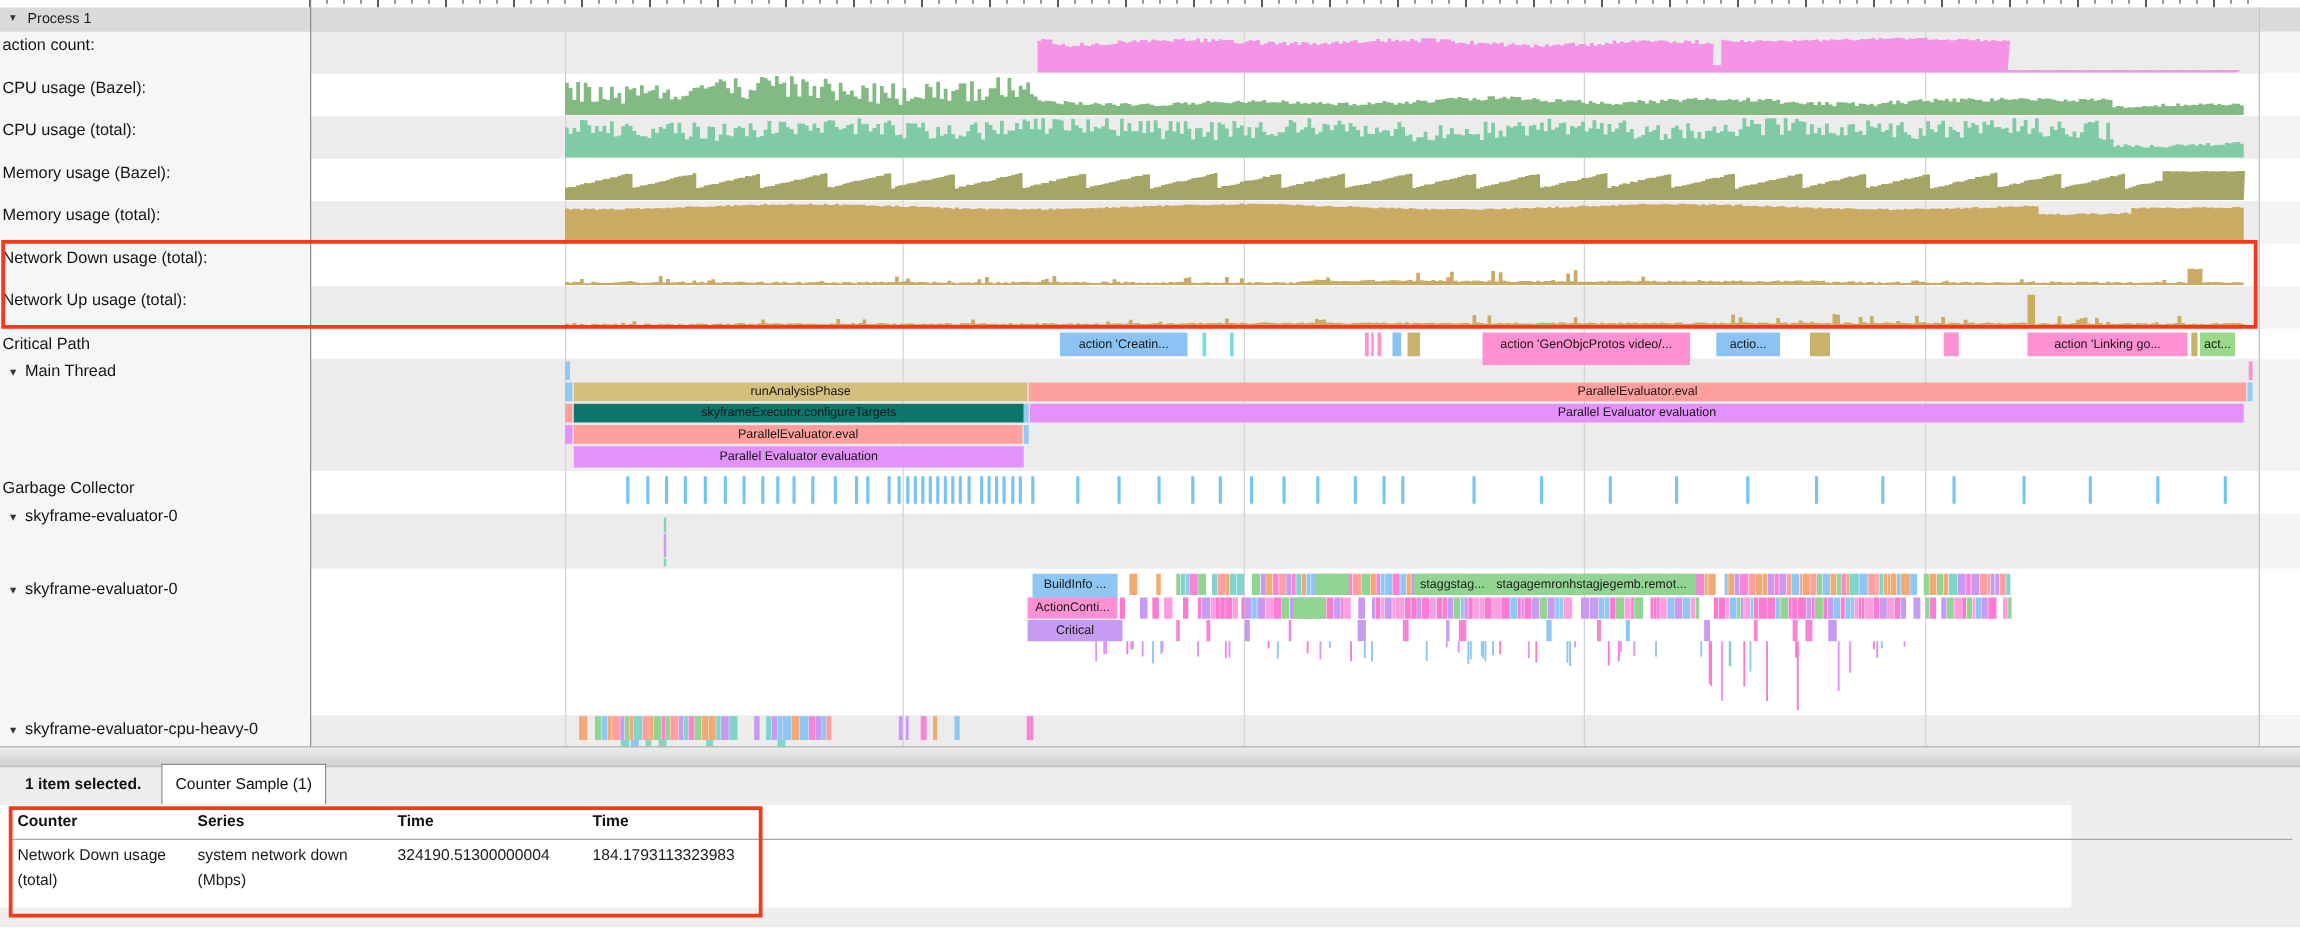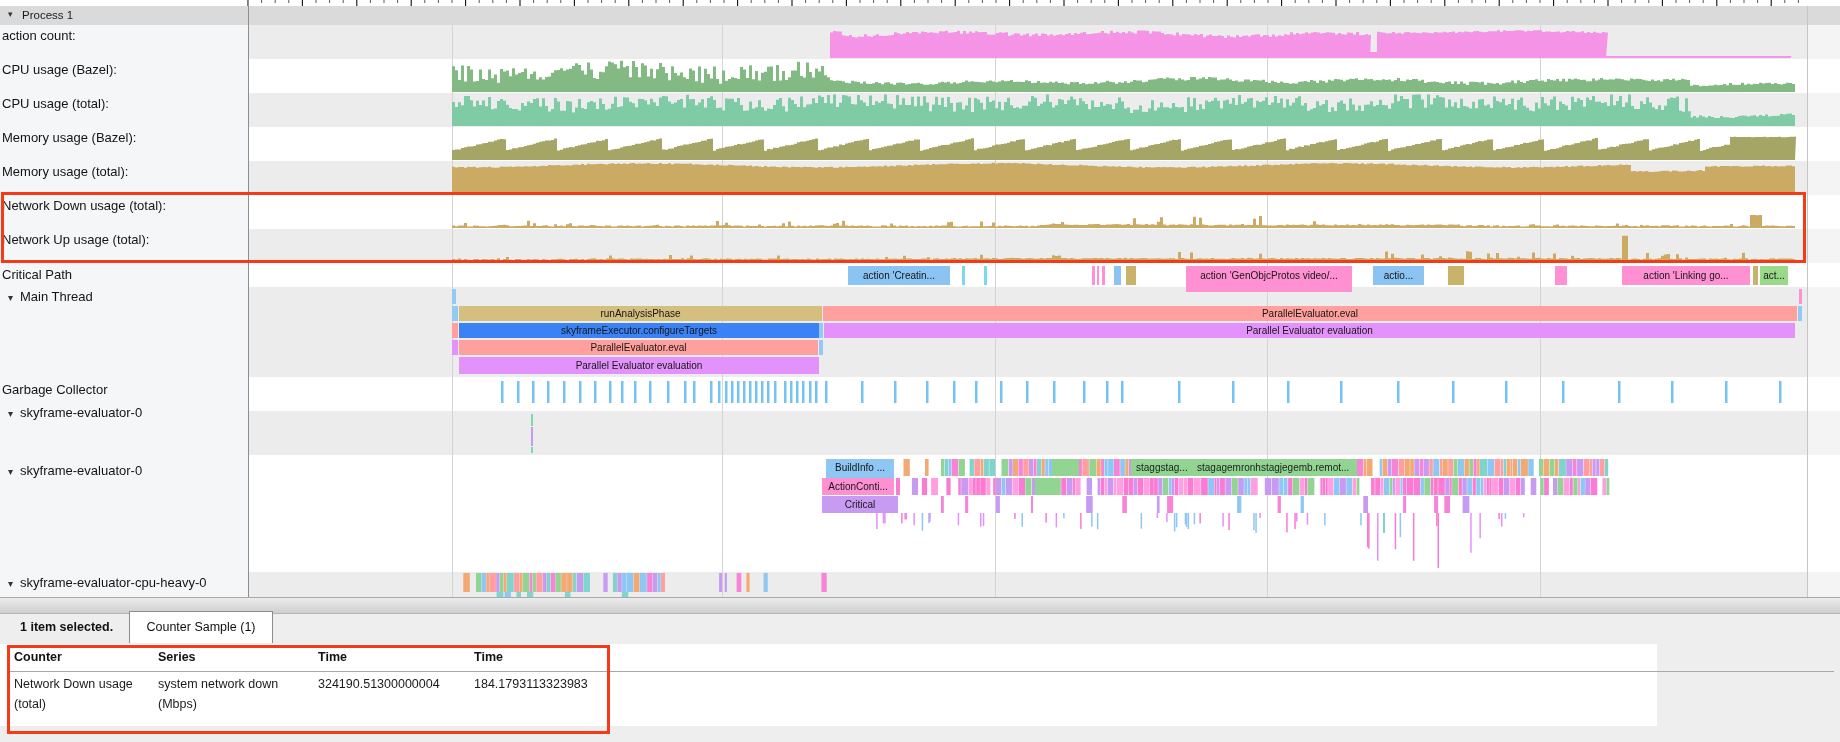--- a/index.html
+++ b/index.html
@@ -19,21 +19,21 @@
   .tracklabel .tri{font-size:10px;color:#333;margin-right:7px;}
   .slice{position:absolute;font-size:10px;color:#161616;text-align:center;
          overflow:hidden;white-space:nowrap;}
   .greenlabel{position:absolute;font-size:10px;color:#1d1d1d;white-space:nowrap;}
   svg{position:absolute;left:0;top:0;pointer-events:none;}
   .redrect{position:absolute;border:3px solid #f63a17;background:transparent;z-index:40;}
   #splitter{left:0;top:597px;width:1840px;height:17px;z-index:30;
     background:linear-gradient(#ececec,#cfcfcf);border-top:1px solid #a9a9a9;border-bottom:1px solid #b5b5b5;box-sizing:border-box;}
   #bottom{left:0;top:614px;width:1840px;height:128px;background:#eeeeee;z-index:31;}
   #sel-text{position:absolute;left:20px;top:6px;font-size:12.5px;font-weight:bold;color:#111;}
-  #tab{position:absolute;left:129px;top:-3px;width:144px;height:32px;background:#fff;
+  #tab{position:absolute;left:129px;top:-3px;width:132px;height:32px;background:#fff;
        border:1px solid #8c8c8c;border-bottom:none;box-sizing:border-box;
        font-size:12.5px;color:#111;text-align:center;line-height:30px;}
   #table-strip{position:absolute;left:0;top:30px;width:1657px;height:82px;background:#fff;}
   .th{position:absolute;top:6px;font-size:12.5px;font-weight:bold;color:#111;}
   #th-line{position:absolute;left:10px;top:27px;width:1824px;height:1px;background:#a8a8a8;}
   .td{position:absolute;font-size:12.5px;color:#1b1b1b;}
 </style>
 </head>
 <body>
 
@@ -563,21 +563,21 @@
       <div class="slice" style="left: 1622px; top: 266px; width: 128px; height: 19px; background: rgb(255, 144, 210); line-height: 19px; position: absolute;">action 'Linking go...</div>
       <div class="slice" style="left: 1753px; top: 266px; width: 5px; height: 19px; background: rgb(201, 179, 106); line-height: 19px; position: absolute;"></div>
       <div class="slice" style="left: 1760px; top: 266px; width: 28px; height: 19px; background: rgb(153, 217, 137); line-height: 19px; position: absolute;">act...</div>
       <div class="slice" style="left: 452px; top: 289px; width: 4px; height: 15px; background: rgb(146, 201, 245); line-height: 15px; position: absolute;"></div>
       <div class="slice" style="left: 1799px; top: 289px; width: 3px; height: 15px; background: rgb(255, 144, 210); line-height: 15px; position: absolute;"></div>
       <div class="slice" style="left: 452px; top: 306px; width: 6px; height: 15px; background: rgb(146, 201, 245); line-height: 15px; position: absolute;"></div>
       <div class="slice" style="left: 459px; top: 306px; width: 363px; height: 15px; background: rgb(212, 191, 127); line-height: 15px; position: absolute;">runAnalysisPhase</div>
       <div class="slice" style="left: 823px; top: 306px; width: 974px; height: 15px; background: rgb(255, 160, 158); line-height: 15px; position: absolute;">ParallelEvaluator.eval</div>
       <div class="slice" style="left: 1798px; top: 306px; width: 4px; height: 15px; background: rgb(146, 201, 245); line-height: 15px; position: absolute;"></div>
       <div class="slice" style="left: 452px; top: 323px; width: 6px; height: 15px; background: rgb(255, 160, 158); line-height: 15px; position: absolute;"></div>
-      <div class="slice" style="left: 459px; top: 323px; width: 360px; height: 15px; background: #3b82f6; line-height: 15px; position: absolute;">skyframeExecutor.configureTargets</div>
+      <div class="slice" style="left: 459px; top: 323px; width: 360px; height: 15px; background: #0f766e; line-height: 15px; position: absolute;">skyframeExecutor.configureTargets</div>
       <div class="slice" style="left: 819px; top: 323px; width: 4px; height: 15px; background: rgb(146, 201, 245); line-height: 15px; position: absolute;"></div>
       <div class="slice" style="left: 824px; top: 323px; width: 971px; height: 15px; background: rgb(228, 146, 251); line-height: 15px; position: absolute;">Parallel Evaluator evaluation</div>
       <div class="slice" style="left: 452px; top: 340px; width: 6px; height: 15px; background: rgb(228, 146, 251); line-height: 15px; position: absolute;"></div>
       <div class="slice" style="left: 459px; top: 340px; width: 359px; height: 15px; background: rgb(255, 160, 158); line-height: 15px; position: absolute;">ParallelEvaluator.eval</div>
       <div class="slice" style="left: 819px; top: 340px; width: 4px; height: 15px; background: rgb(146, 201, 245); line-height: 15px; position: absolute;"></div>
       <div class="slice" style="left: 459px; top: 357px; width: 360px; height: 17px; background: rgb(228, 146, 251); line-height: 17px; position: absolute;">Parallel Evaluator evaluation</div>
       <div class="slice" style="left: 826px; top: 459px; width: 68px; height: 21px; background: rgb(142, 199, 243); line-height: 17px; position: absolute;">BuildInfo ...</div>
       <div class="slice" style="left: 822px; top: 478px; width: 72px; height: 17px; background: rgb(255, 144, 210); line-height: 17px; position: absolute;">ActionConti...</div>
       <div class="slice" style="left: 822px; top: 496px; width: 76px; height: 17px; background: rgb(200, 155, 243); line-height: 17px; position: absolute;">Critical</div>
       <div class="slice" style="left: 1035px; top: 478px; width: 25px; height: 17px; background: rgb(146, 212, 146); line-height: 17px; position: absolute;"></div>

